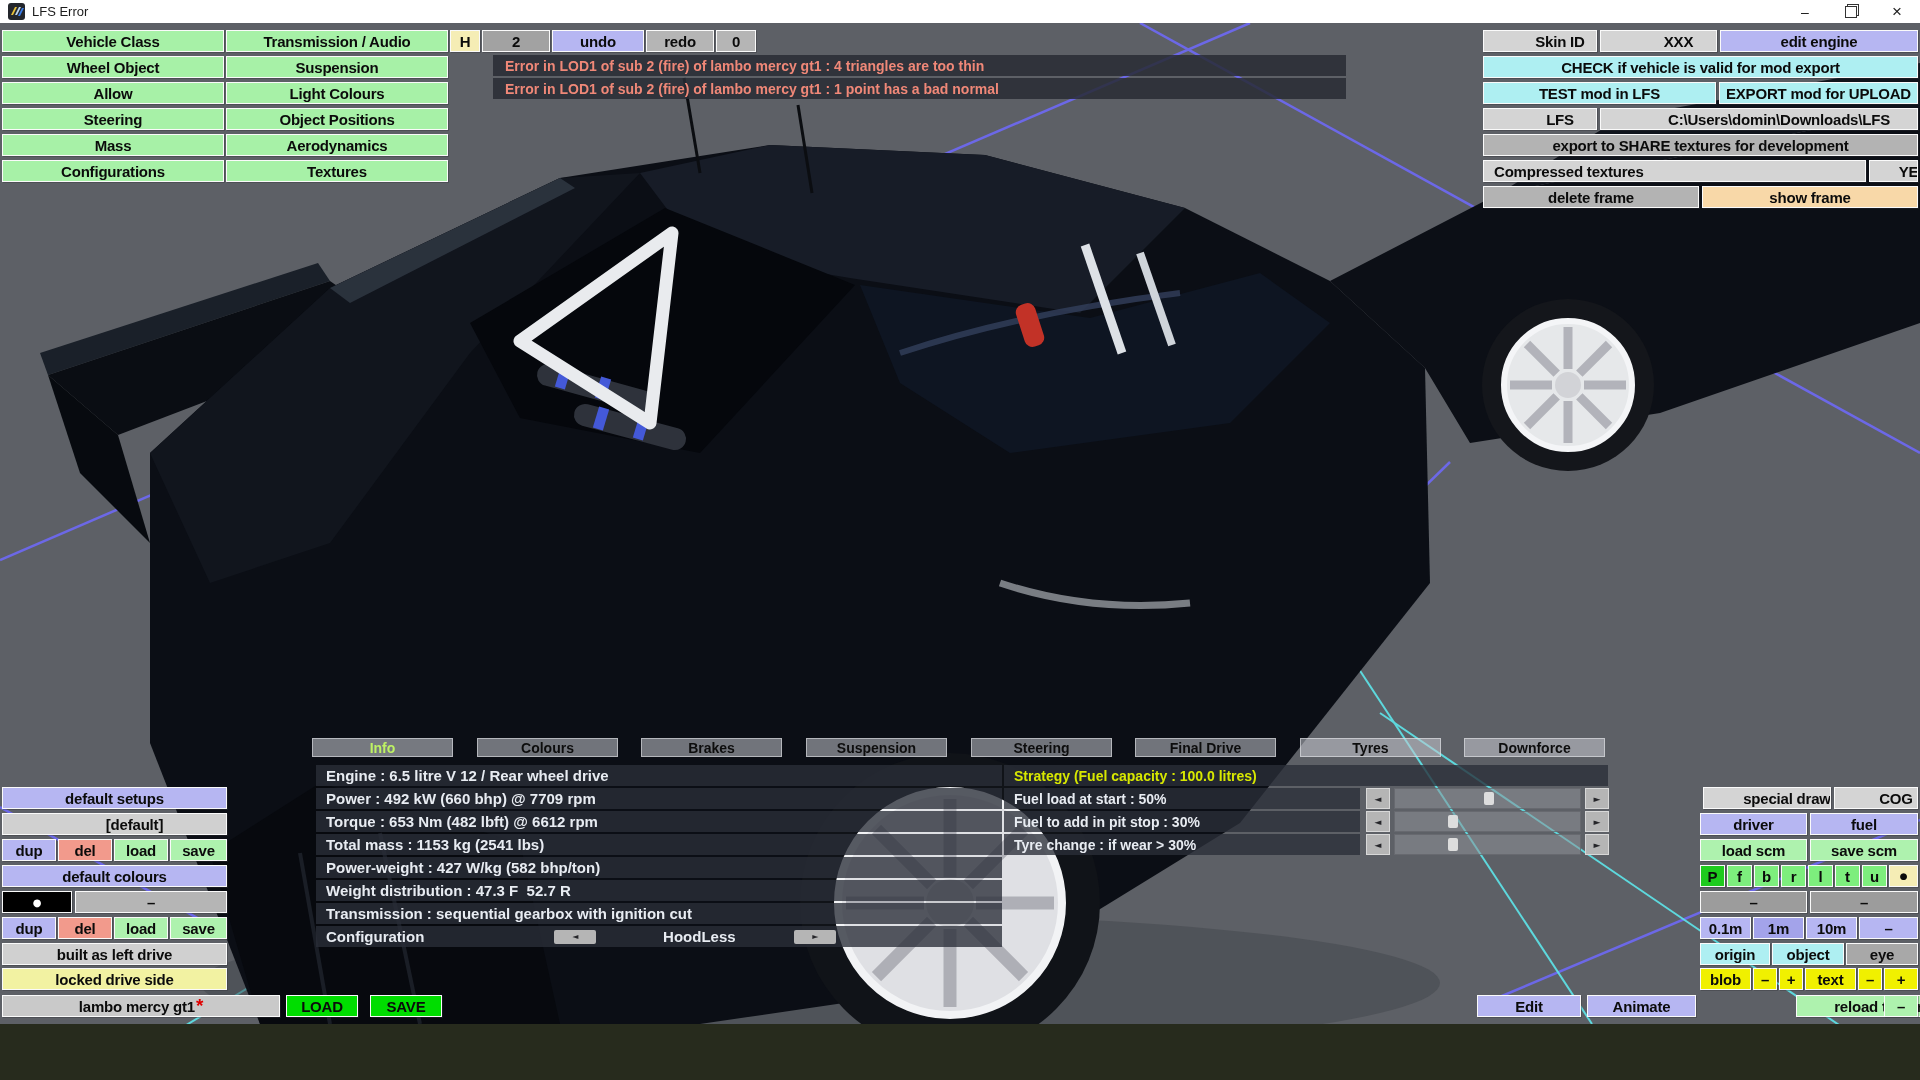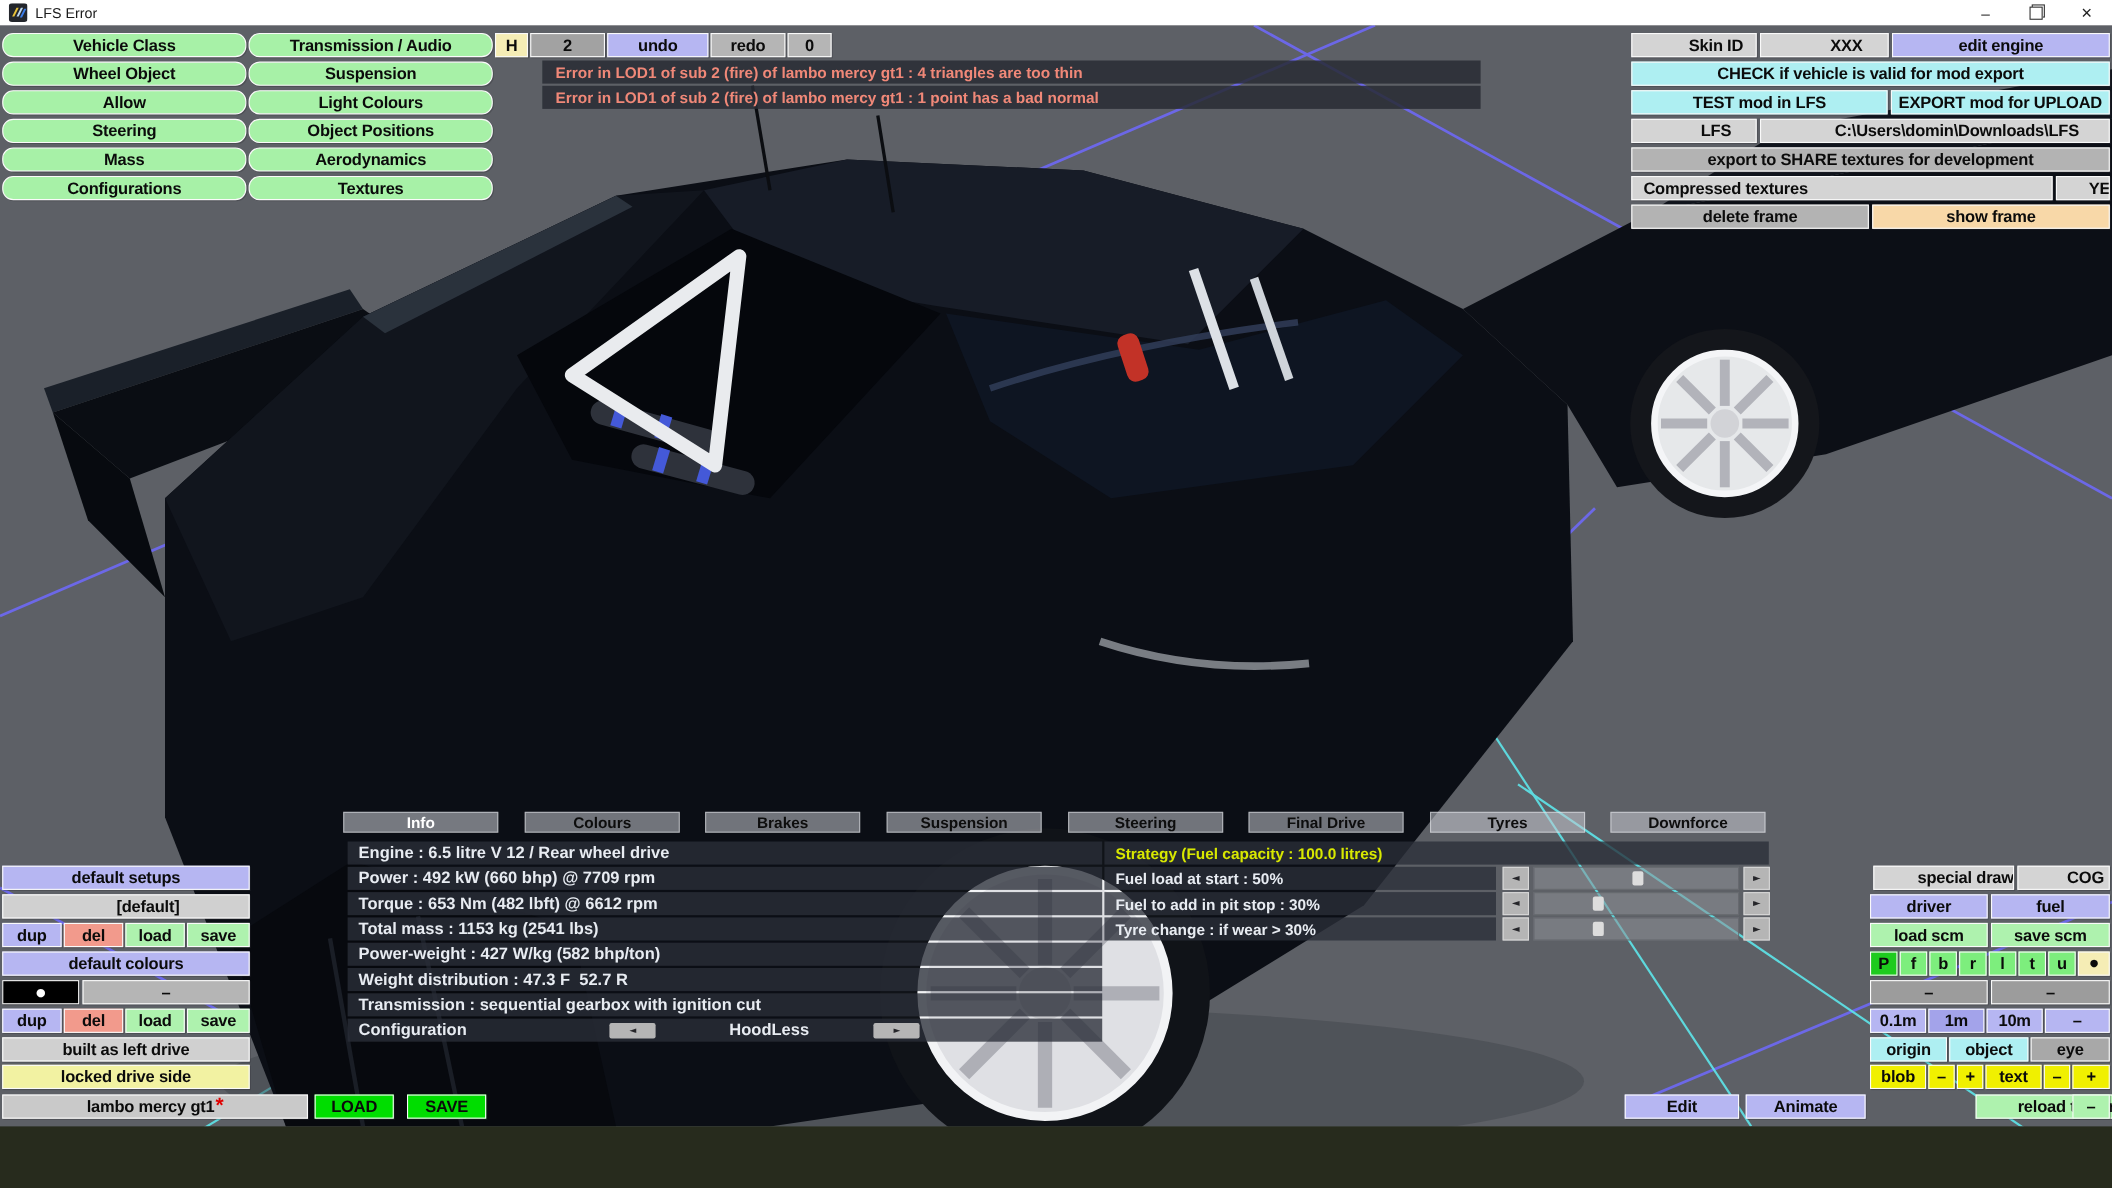--- a/index.html
+++ b/index.html
@@ -3,21 +3,21 @@
 <meta charset="utf-8">
 <style>
   html,body{margin:0;padding:0;}
   body{width:1920px;height:1080px;position:relative;overflow:hidden;
        font-family:"Liberation Sans",sans-serif;background:#5d6066;user-select:none;}
   .abs{position:absolute;box-sizing:border-box;}
   
   .b{position:absolute;box-sizing:border-box;display:flex;align-items:center;justify-content:center;
      font-weight:700;font-size:15px;letter-spacing:-0.2px;color:#0b0b0b;height:22px;
      border:1px solid #fafafa;box-shadow:1px 1px 0 rgba(50,50,55,.35);white-space:nowrap;overflow:hidden;}
-  .c-green{background:var(--green);border-radius:10px;}
+  .c-green{background:var(--green);}
   .c-lav{background:var(--lavender);}
   .c-gray{background:var(--gray_btn);}
   .c-gray2{background:var(--mid_gray);}
   .c-lgray{background:var(--light_gray);padding-left:40px;}
   .c-cream{background:var(--cream);}
   .c-cyan{background:var(--cyan);}
   .c-peach{background:var(--peach);}
   .c-salmon{background:var(--salmon);}
   .c-lgreen{background:var(--pale_green);}
   .c-bgreen{background:var(--bright_green);}
@@ -29,21 +29,21 @@
             display:flex;align-items:center;font-size:13px;color:#1c1c1c;z-index:30;}
   .win-ctl{width:46px;height:23px;display:flex;align-items:center;justify-content:center;color:#222;font-size:14px;}
   
   .errline{position:absolute;left:493px;width:853px;height:21px;background:rgba(40,43,52,.85);
            color:var(--error_red);font-weight:700;font-size:14px;display:flex;align-items:center;
            padding-left:12px;box-sizing:border-box;z-index:6;}
   
   .tab{position:absolute;top:738px;width:141px;height:19px;background:rgba(198,201,208,.55);
        border:1px solid rgba(235,237,240,.55);box-sizing:border-box;display:flex;align-items:center;
        justify-content:center;font-weight:700;font-size:14px;color:#0d0d0d;z-index:5;}
-  .tab.active{color:#ffffff;background:rgba(208,210,216,.55);}
+  .tab.active{color:#bef264;background:rgba(208,210,216,.55);}
   
   .irow{position:absolute;left:316px;width:686px;height:21px;background:var(--panel_dark);
         color:#e8ecf2;font-weight:700;font-size:15px;display:flex;align-items:center;
         padding-left:10px;box-sizing:border-box;z-index:5;}
   .srow{position:absolute;left:1004px;height:21px;background:var(--panel_dark);color:#e8ecf2;
         font-weight:700;font-size:14px;display:flex;align-items:center;padding-left:10px;
         box-sizing:border-box;z-index:5;}
   .arrbtn{position:absolute;height:21px;width:24px;background:var(--gray_btn);border:1px solid #d8d8d8;
           box-sizing:border-box;display:flex;align-items:center;justify-content:center;
           font-size:9px;color:#26262a;font-family:"DejaVu Sans",sans-serif;z-index:6;}

